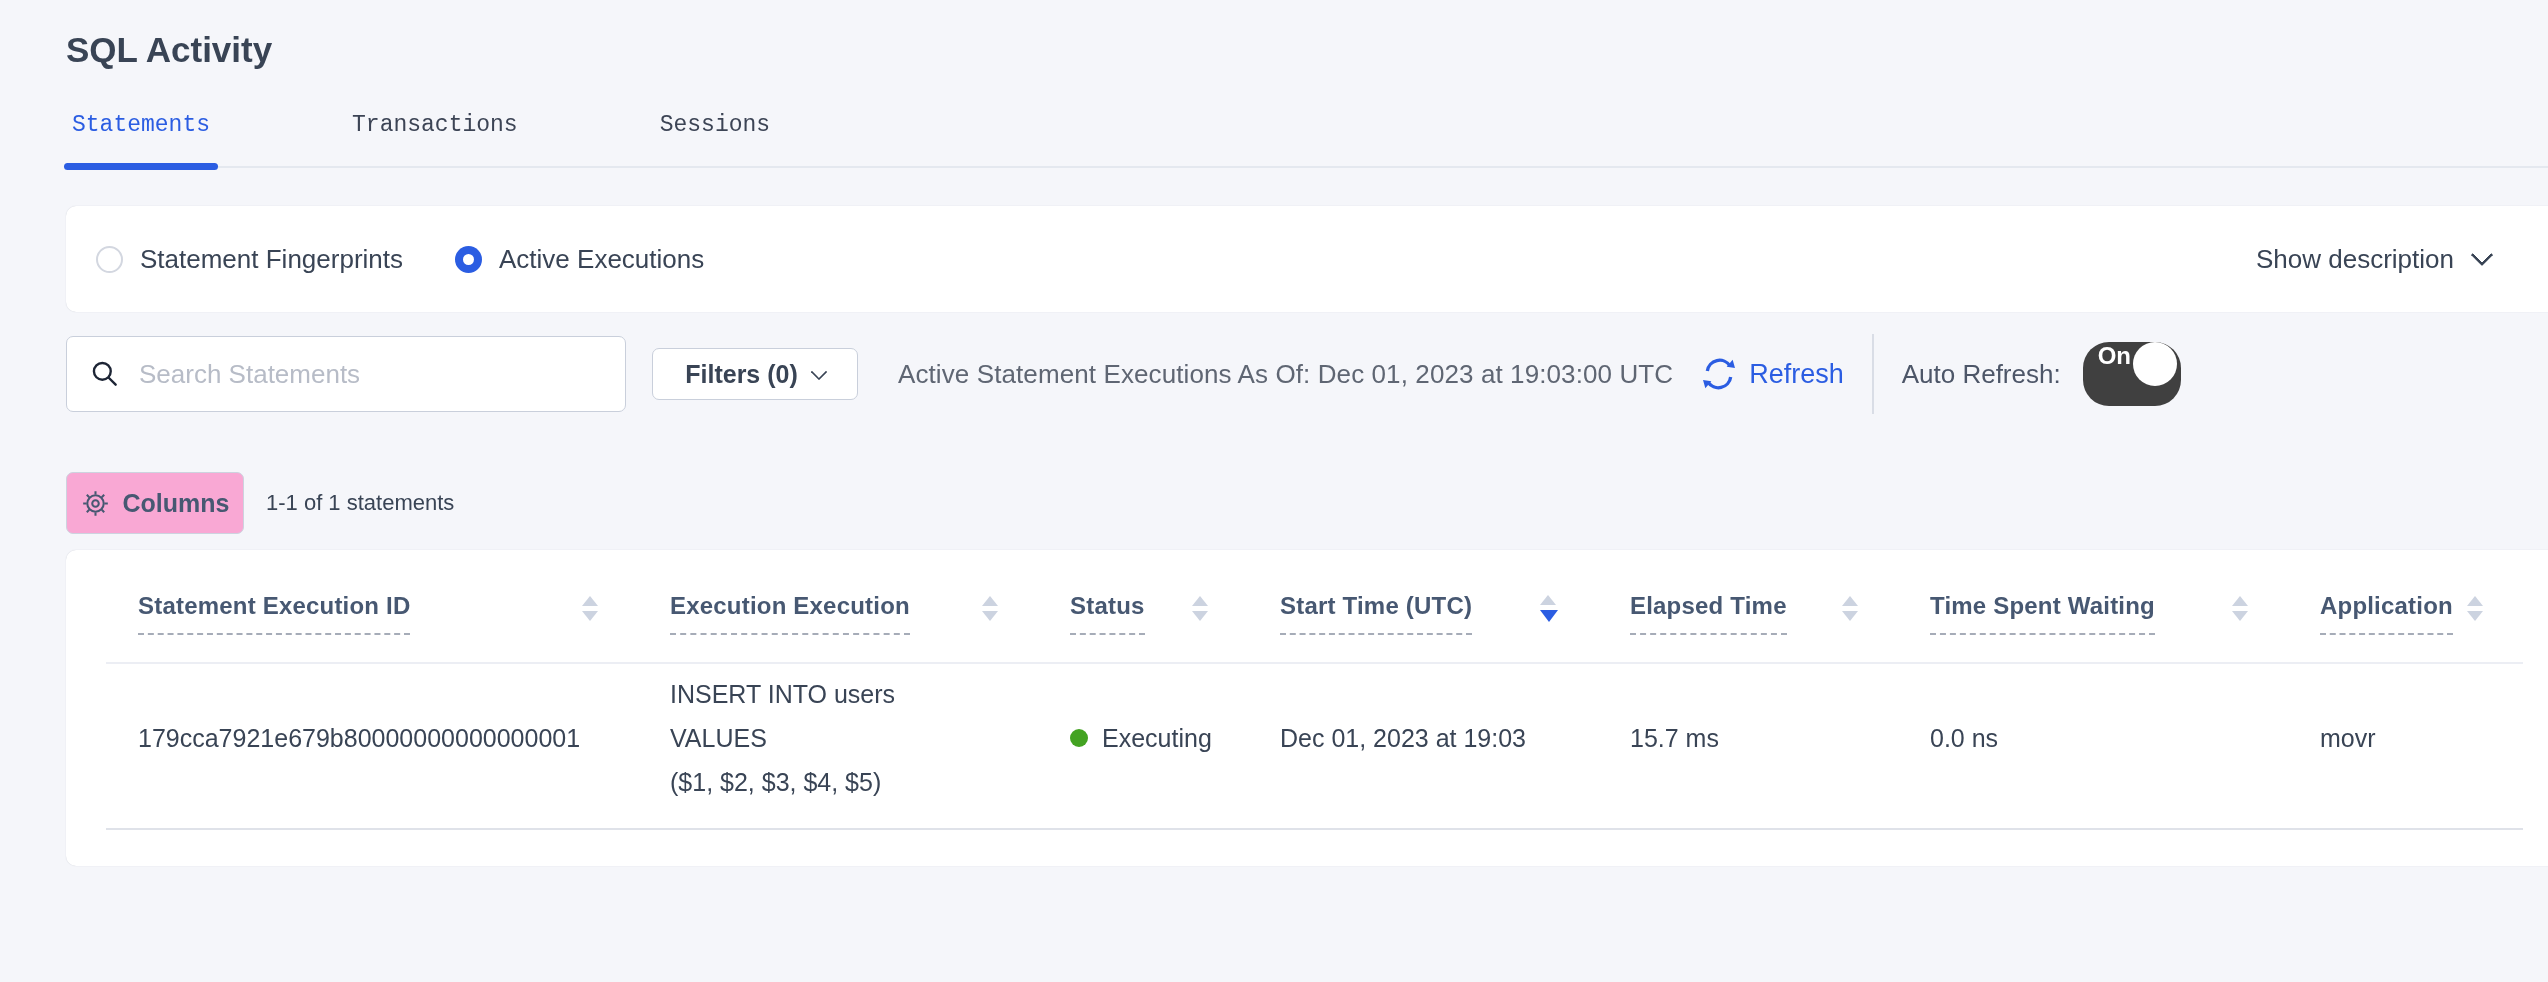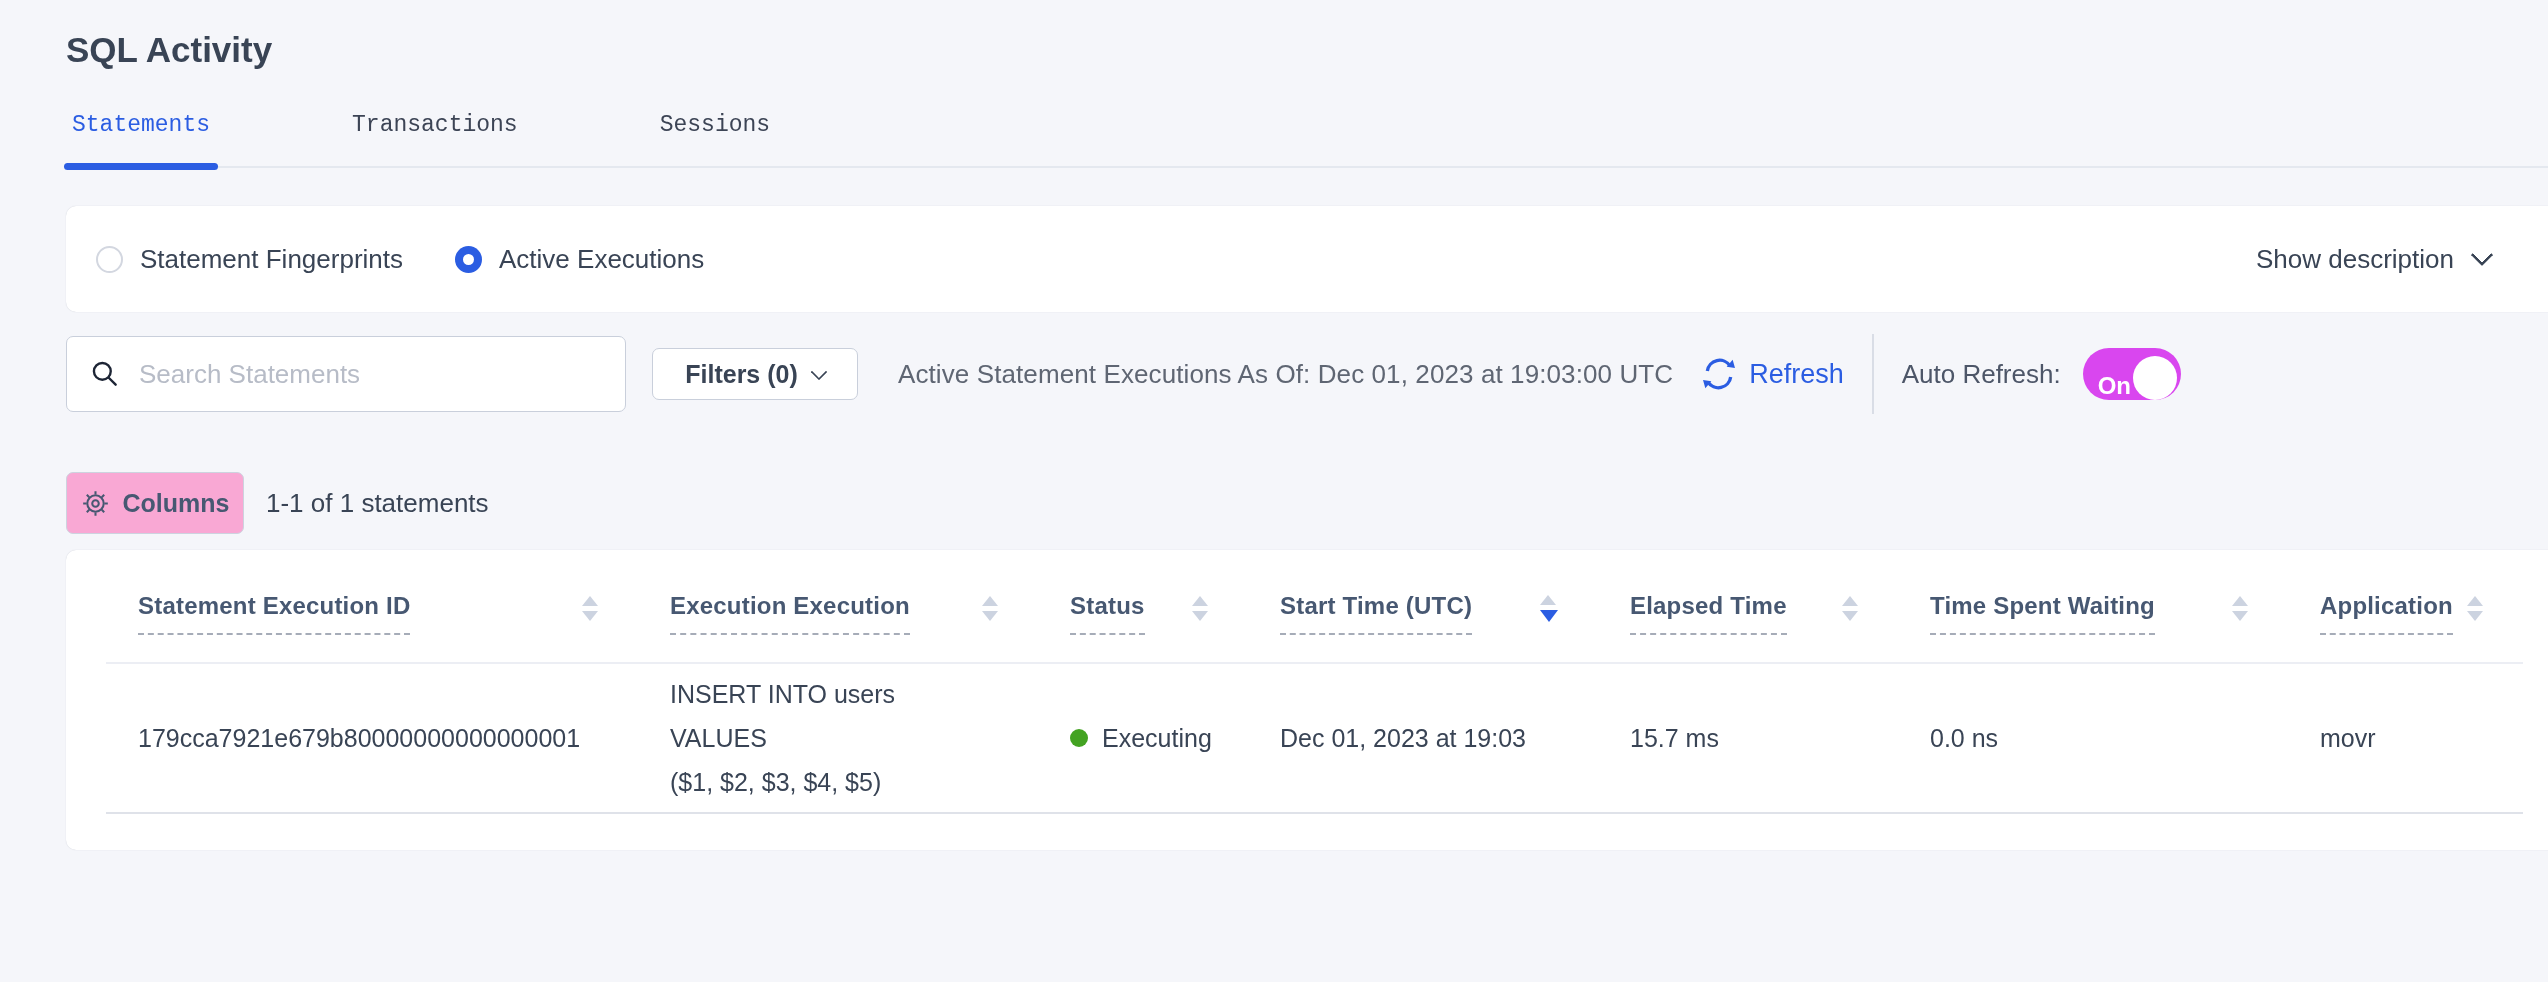--- a/index.html
+++ b/index.html
@@ -36,43 +36,43 @@
   .search-box{width:560px;height:76px;background:#fff;border:1px solid #c9cfdb;border-radius:7px;
     display:flex;align-items:center;padding:0 22px;box-sizing:border-box;}
   .search-box input{border:none;outline:none;flex:1;font-size:26px;color:#394455;background:transparent;font-family:Liberation Sans, sans-serif;margin-left:16px;}
   .search-box input::placeholder{color:#b7bcc7;}
   .filters-btn{margin-left:26px;height:52px;min-width:206px;background:#fff;border:1px solid #c9cfdb;border-radius:7px;
     display:flex;align-items:center;justify-content:center;gap:15px;font-size:25px;font-weight:700;color:#394455;font-family:inherit;cursor:pointer;}
   .asof{margin-left:40px;font-size:26px;color:#5f6673;letter-spacing:.1px;}
   .refresh{margin-left:26px;display:flex;align-items:center;gap:10px;color:#2b5de2;font-size:27px;cursor:pointer;}
   .vdivider{width:2px;height:80px;background:#d9dde6;margin:0 28px;}
   .ar-label{font-size:26px;color:#4d5668;}
-  .toggle{margin-left:22px;width:98px;height:52px;border-radius:26px;background:#d946ef;display:flex;align-items:flex-end;cursor:pointer;position:relative;flex:none;}
+  .toggle{margin-left:22px;width:98px;height:64px;border-radius:26px;background:#404040;display:flex;align-items:flex-start;cursor:pointer;position:relative;flex:none;}
   .toggle-text{color:#fff;font-size:24px;font-weight:700;margin-left:15px;}
   .knob{position:absolute;right:4px;width:44px;height:44px;border-radius:50%;background:#fff;}
 
   
   .table-toolbar{display:flex;align-items:center;margin:58px 0 0 66px;gap:22px;}
   .columns-btn{height:62px;min-width:178px;background:#f9a8d4;border:1px solid #cdd3df;border-radius:7px;
     display:flex;align-items:center;justify-content:center;gap:13px;font-size:25px;font-weight:600;color:#475872;font-family:inherit;cursor:pointer;}
-  .count{font-size:26px;color:#394455;}
+  .count{font-size:22px;color:#394455;}
 
   
   .table-card{margin-left:66px;margin-top:16px;background:#fff;border-radius:10px 0 0 10px;
     padding:0 0 36px 40px;box-shadow:0 0 1px rgba(50,60,90,.25);}
   table{border-collapse:collapse;table-layout:fixed;width:2417px;}
   thead th{height:112px;vertical-align:middle;border-bottom:2px solid #eceef4;padding:0;text-align:left;}
   .th-inner{display:flex;align-items:center;justify-content:space-between;padding:14px 40px 0 32px;}
   .th-label{font-size:24px;font-weight:700;color:#475872;border-bottom:2px dashed #a6acb8;padding-bottom:13px;letter-spacing:.2px;}
   .sort{display:flex;flex-direction:column;gap:5px;margin-top:-10px;cursor:pointer;}
   .sort i{display:block;width:0;height:0;border-left:8px solid transparent;border-right:8px solid transparent;}
   .sort .up{border-bottom:10px solid #ccd3e0;}
   .sort .dn{border-top:10px solid #ccd3e0;}
   .sort .dn.active{border-top-color:#2b5de2;border-left-width:9px;border-right-width:9px;border-top-width:12px;}
-  tbody td{height:148px;vertical-align:middle;border-bottom:2px solid #dfe2e9;padding:0 40px 0 32px;font-size:25px;color:#394455;}
+  tbody td{height:148px;vertical-align:middle;border-bottom:2px solid #dfe2e9;padding:0 40px 16px 32px;font-size:25px;color:#394455;}
   .sql-line{line-height:44px;}
   .cell-flex{display:flex;align-items:center;gap:14px;}
   .dot{width:18px;height:18px;border-radius:50%;background:#43a322;flex:none;}
 </style>
 </head>
 <body>
 
 <div class="page">
 
   <h1 class="page-title">SQL Activity</h1>

